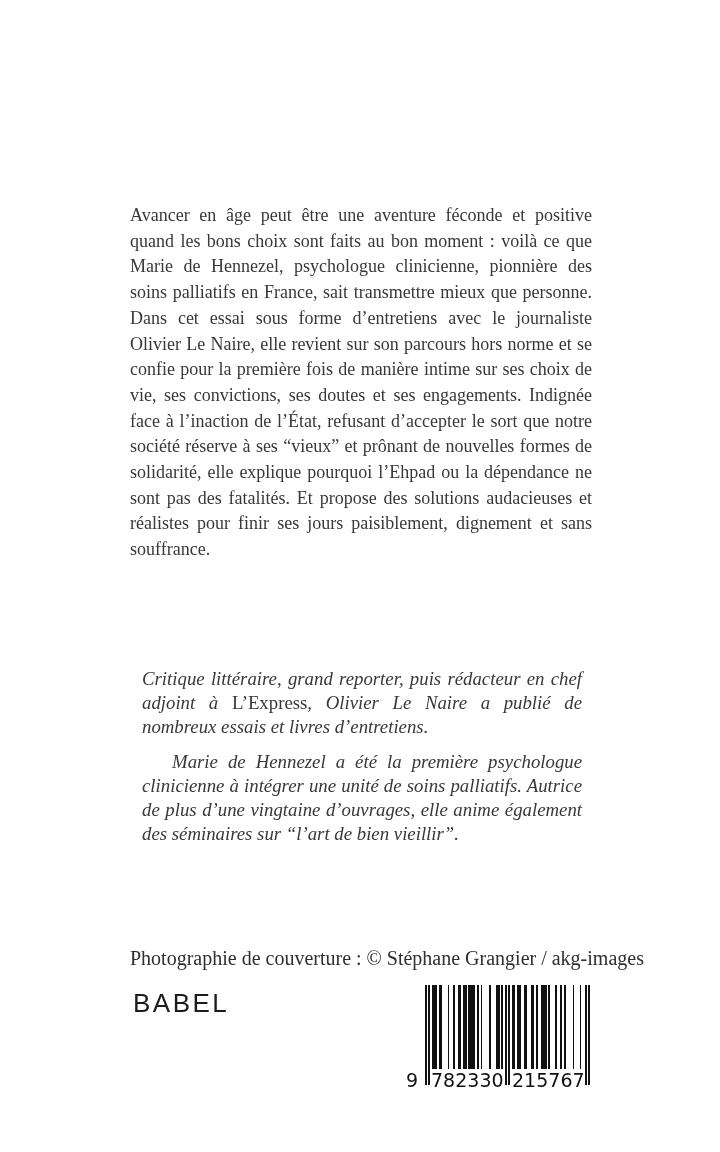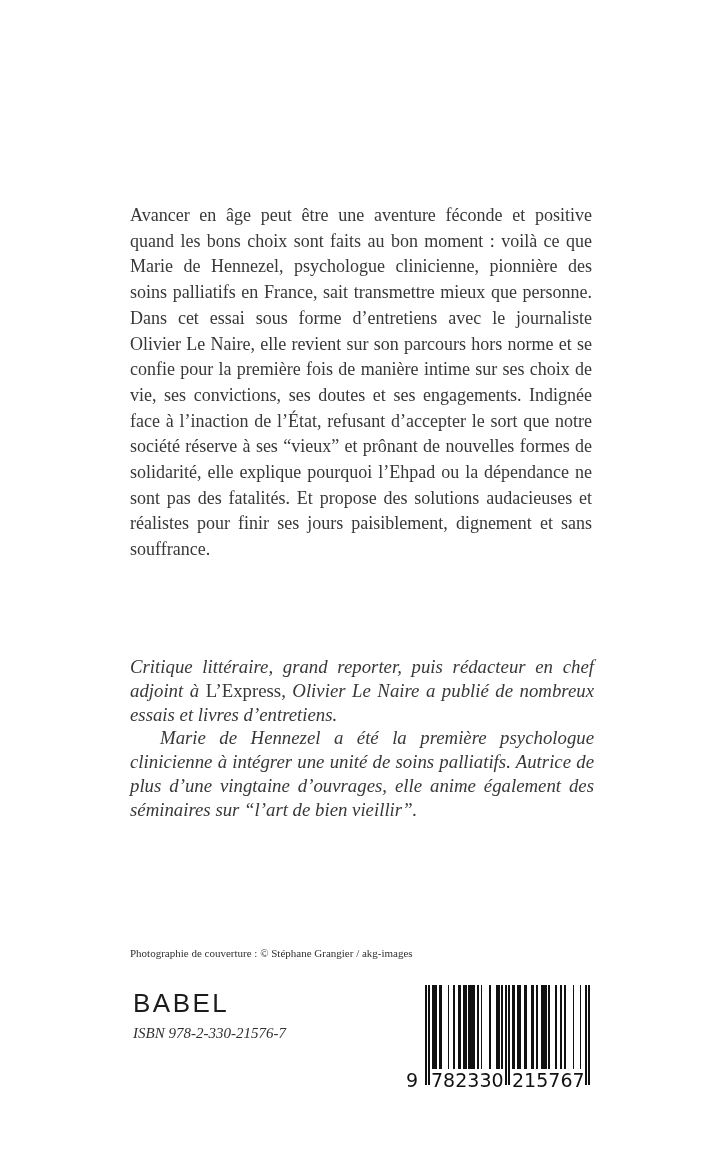--- a/index.html
+++ b/index.html
@@ -32,27 +32,27 @@
   }
   .bio{
     position:absolute;
     left:130px;top:655px;width:464px;
     font-style:italic;
     font-size:18.8px;
     line-height:23.8px;
     text-align:justify;
     color:#383838;
   }
-  .bio p{margin:0;}
+  .bio p{margin:12px;}
   .bio p.indent{text-indent:30px;}
   .upright{font-style:normal;}
   .credit{
     position:absolute;
     left:130px;top:947px;
-    font-size:11px;
+    font-size:20px;
     color:#2f2f2f;
   }
   .imprint-logo{
     position:absolute;
     left:133px;top:988px;
     font-family:"Liberation Sans", sans-serif;
     font-weight:400;
     font-size:26px;
     letter-spacing:2.5px;
     color:#1c1c1c;
@@ -102,21 +102,20 @@
   <div class="bio">
     <p><span>Critique littéraire, grand reporter, puis rédacteur en chef adjoint à </span><span class="upright">L’Express</span><span>, Olivier Le Naire a publié de nombreux essais et livres d’entretiens.</span></p>
     <p class="indent">Marie de Hennezel a été la première psychologue clinicienne à intégrer une unité de soins palliatifs. Autrice de plus d’une vingtaine d’ouvrages, elle anime également des séminaires sur “l’art de bien vieillir”.</p>
   </div>
 
   <div class="credit">Photographie de couverture : © Stéphane Grangier / akg-images</div>
 
   <div class="imprint-logo">BABEL</div>
 
   <div class="imprint-lines">
-    <div class="line">ISBN 978-2-330-21576-7</div>
   </div>
 
   <div class="barcode">
     <svg viewBox="0 0 95 100" preserveAspectRatio="none" xmlns="http://www.w3.org/2000/svg">
         <rect x="0" y="0" width="1" height="100" fill="#111111"></rect>
         <rect x="2" y="0" width="1" height="100" fill="#111111"></rect>
         <rect x="4" y="0" width="1" height="84" fill="#111111"></rect>
         <rect x="5" y="0" width="1" height="84" fill="#111111"></rect>
         <rect x="6" y="0" width="1" height="84" fill="#111111"></rect>
         <rect x="8" y="0" width="1" height="84" fill="#111111"></rect>

